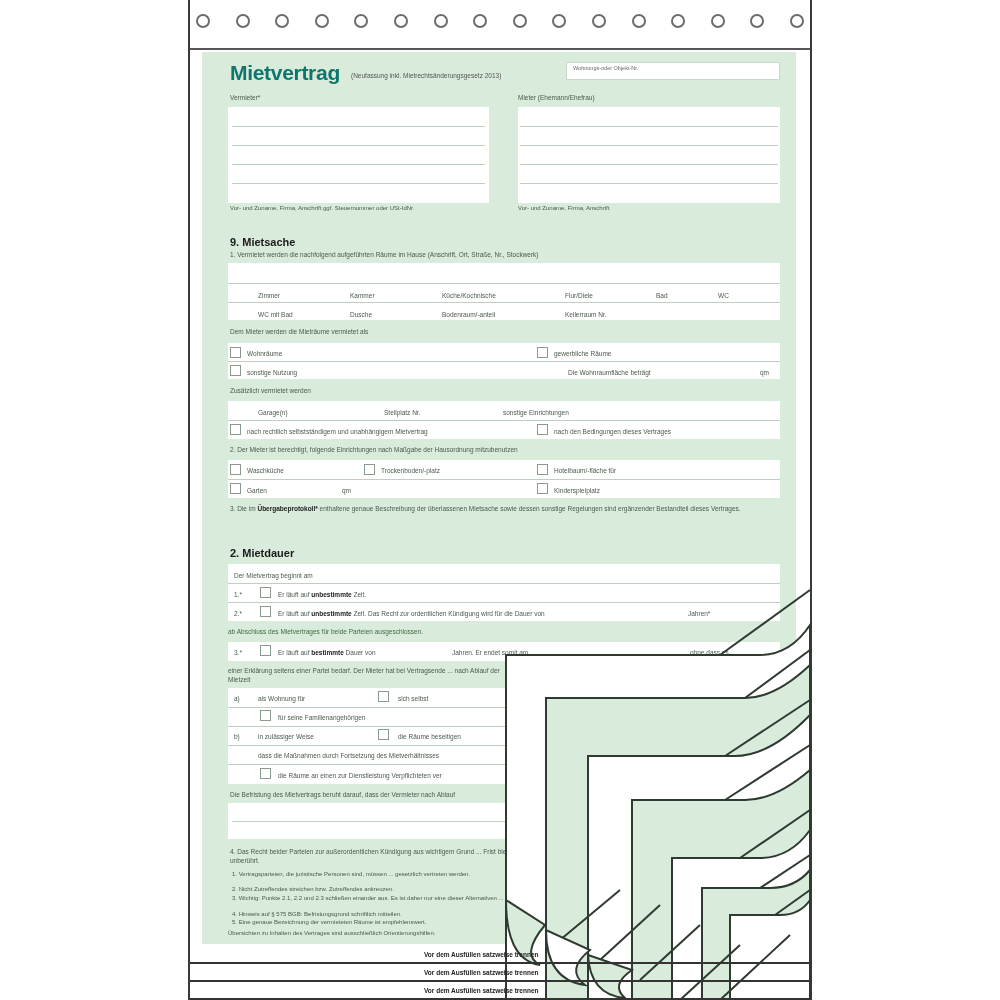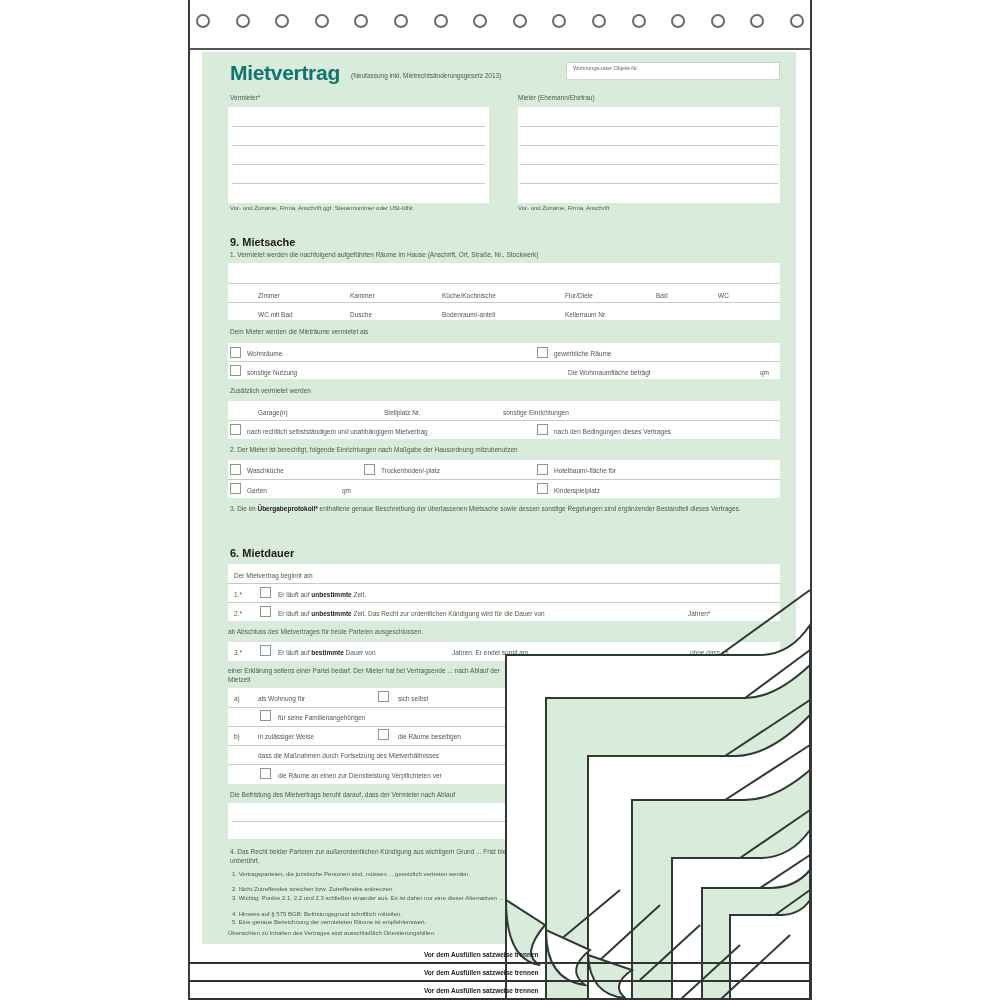--- a/index.html
+++ b/index.html
@@ -129,21 +129,21 @@
 <div class="cb" style="left:537px;top:464px;"></div>
 <div class="lbl" style="left:554px;top:467px;">Hotelbaum/-fläche für</div>
 <div class="cb" style="left:230px;top:483px;"></div>
 <div class="lbl" style="left:247px;top:487px;">Garten</div>
 <div class="lbl" style="left:342px;top:487px;">qm</div>
 <div class="cb" style="left:537px;top:483px;"></div>
 <div class="lbl" style="left:554px;top:487px;">Kinderspielplatz</div>
 
 <div class="lbl" style="left:230px;top:504px;width:552px;white-space:normal;line-height:9px;"><span>3. Die im </span><b>Übergabeprotokoll*</b><span> enthaltene genaue Beschreibung der überlassenen Mietsache sowie dessen sonstige Regelungen sind ergänzender Bestandteil dieses Vertrages.</span></div>
 
-<div class="h2" style="left:230px;top:547px;">6. Mietdauer</div>
+<div class="h2" style="left:230px;top:547px;">2. Mietdauer</div>
 <div class="box" style="left:228px;top:564px;width:552px;height:57px;"></div>
 <div class="line" style="left:228px;top:583px;width:552px;"></div>
 <div class="line" style="left:228px;top:602px;width:552px;"></div>
 <div class="lbl" style="left:234px;top:572px;">Der Mietvertrag beginnt am</div>
 
 <div class="lbl" style="left:234px;top:591px;">1.*</div>
 <div class="cb" style="left:260px;top:587px;"></div>
 <div class="lbl" style="left:278px;top:591px;"><span>Er läuft auf </span><b>unbestimmte</b><span> Zeit.</span></div>
 
 <div class="lbl" style="left:234px;top:610px;">2.*</div>

